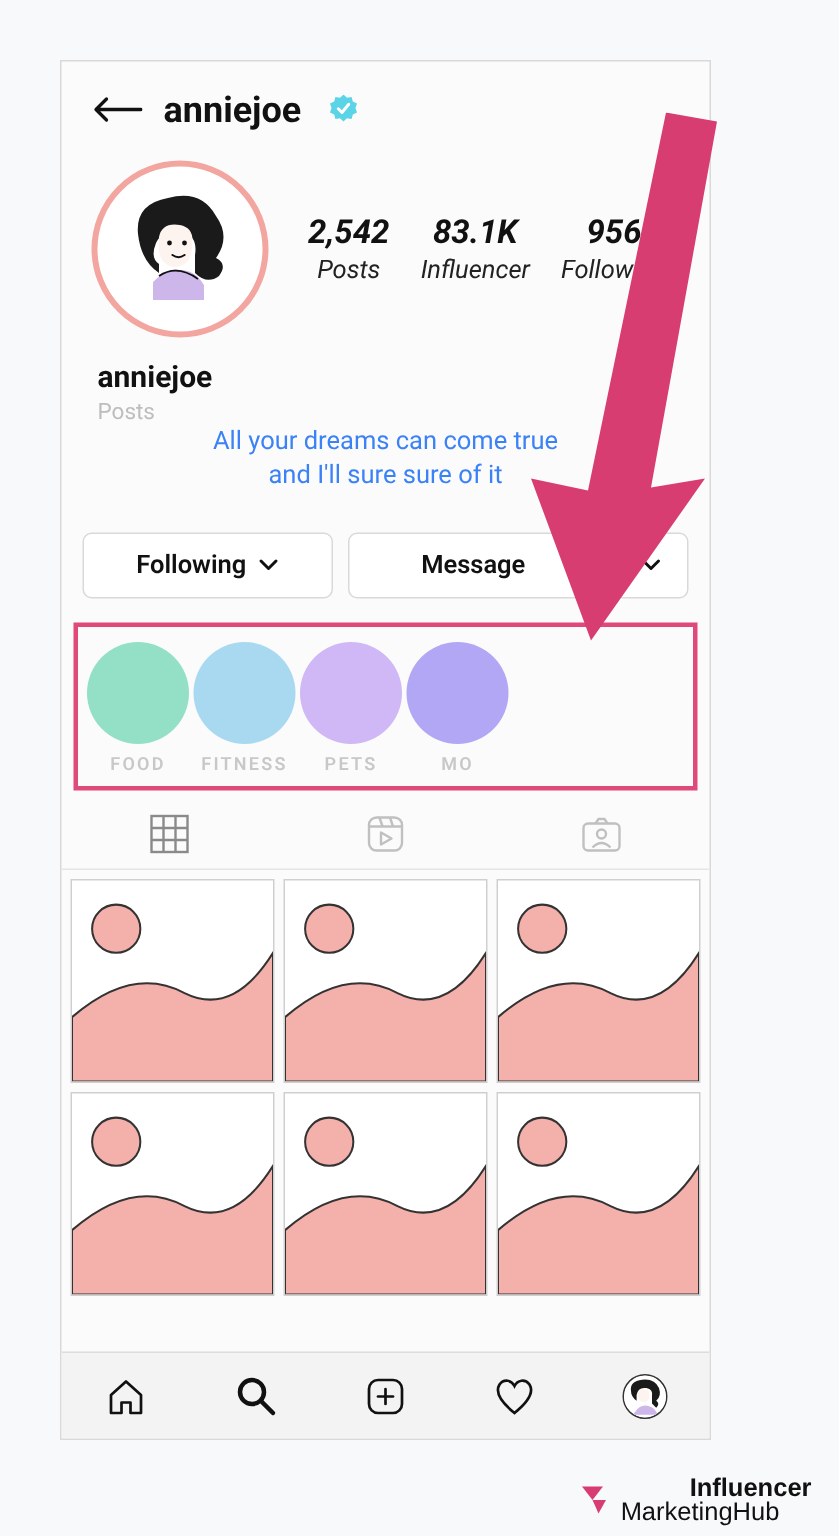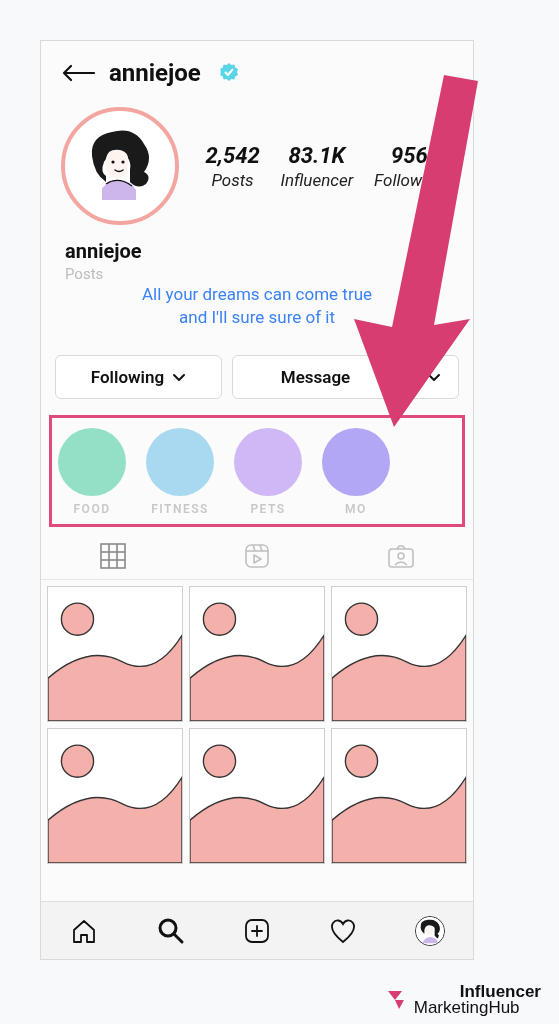--- a/index.html
+++ b/index.html
@@ -82,21 +82,21 @@
   .btn.message { flex: 1; }
   .btn.more { width: 50px; }
   .chev { margin-left: 8px; }
 
   
   .highlights-box {
     margin: 6px 8px 4px 8px;
     border: 3px solid #e04a7a;
     padding: 10px 0 8px 6px;
     display: flex;
-    gap: 20px;
+    gap: 3px;
     overflow: hidden;
   }
   .hl { text-align: center; flex: 0 0 auto; cursor:pointer; }
   .hl .circle {
     width: 68px; height: 68px; border-radius: 50%;
     margin: 0 auto 6px auto;
   }
   .hl .hl-label {
     font-size: 12px; letter-spacing: 1.5px; color: #c8c8c8; font-weight: 600;
   }

